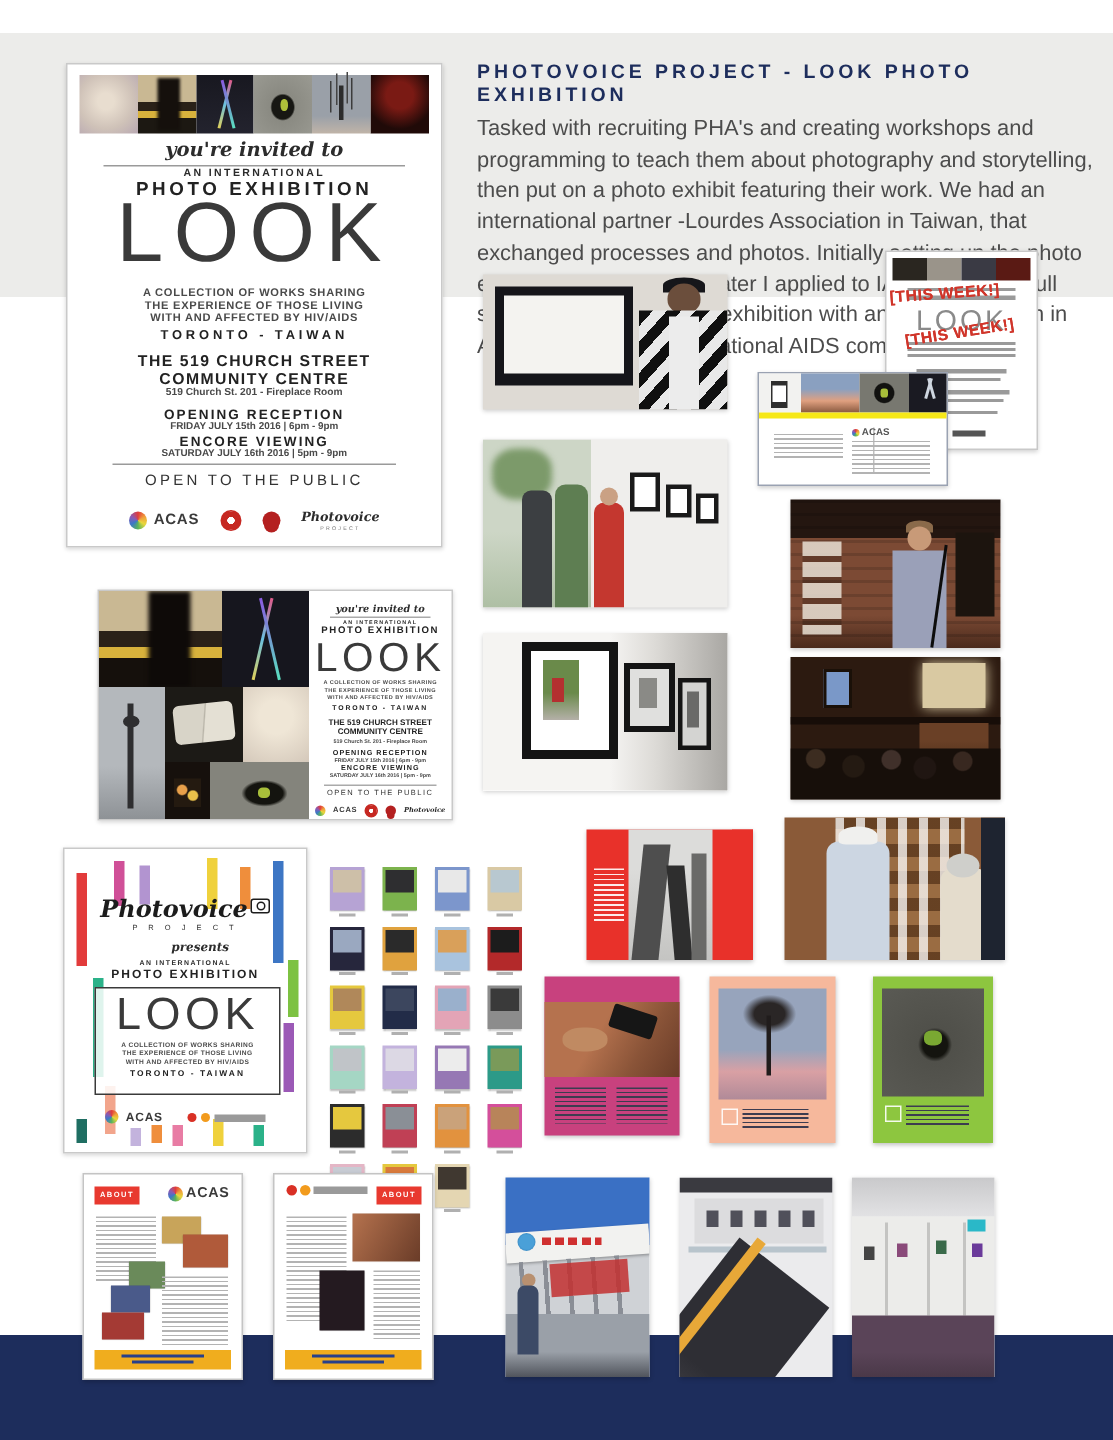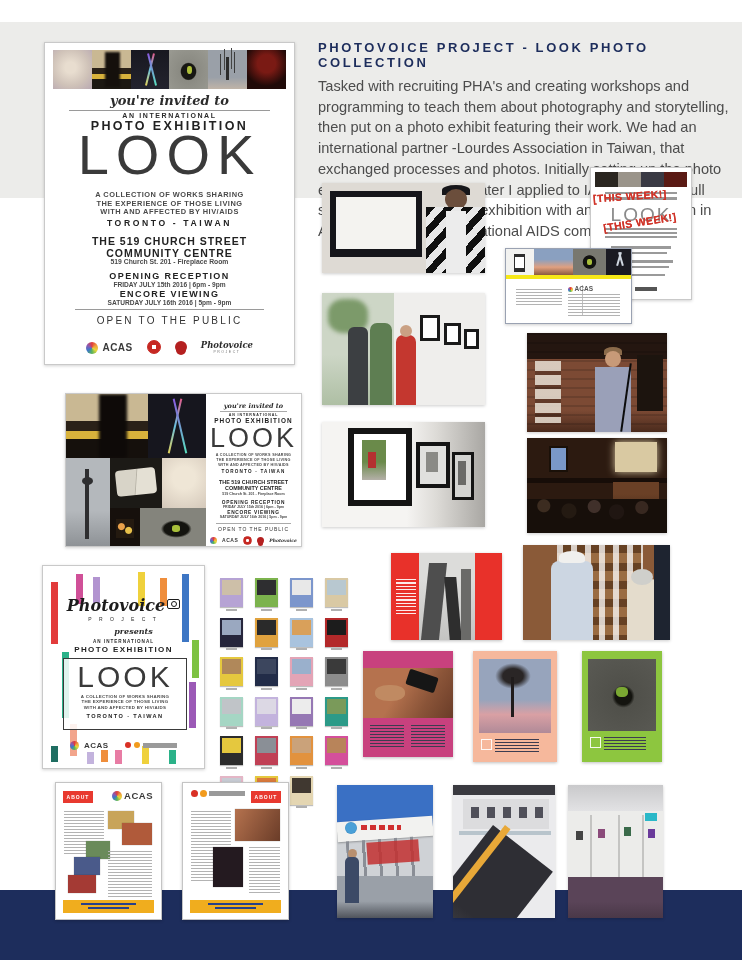--- a/index.html
+++ b/index.html
@@ -288,21 +288,21 @@
   #photo-panels .edge{position:absolute;top:30px;width:2px;height:62px;background:#c4c4c2;}
 </style>
 </head>
 <body>
 
 <div id="page">
   <div class="abs" id="grey-band"></div>
   <div class="abs" id="navy-band"></div>
 
   <div class="abs" id="header-block">
-    <div id="header-title">PHOTOVOICE PROJECT - LOOK PHOTO COLLECTION</div>
+    <div id="header-title">PHOTOVOICE PROJECT - LOOK PHOTO EXHIBITION</div>
     <div id="header-body">Tasked with recruiting PHA's and creating workshops and programming to teach them about photography and storytelling, then put on a photo exhibit featuring their work. We had an international partner -Lourdes Association in Taiwan, that exchanged processes and photos. Initially setting up the photo exhibit in Toronto, years later I applied to IAS receiving a full scholarship to set up the exhibition with an updated design in Amsterdam for the International AIDS community.</div>
   </div>
 
   <div class="abs card" id="poster1">
     <div class="strip">
       <div class="sp-teddy"></div>
       <div class="sp-subway" style="position:relative;">
           <i></i>
         </div>
       <div class="sp-cables" style="position:relative;">

